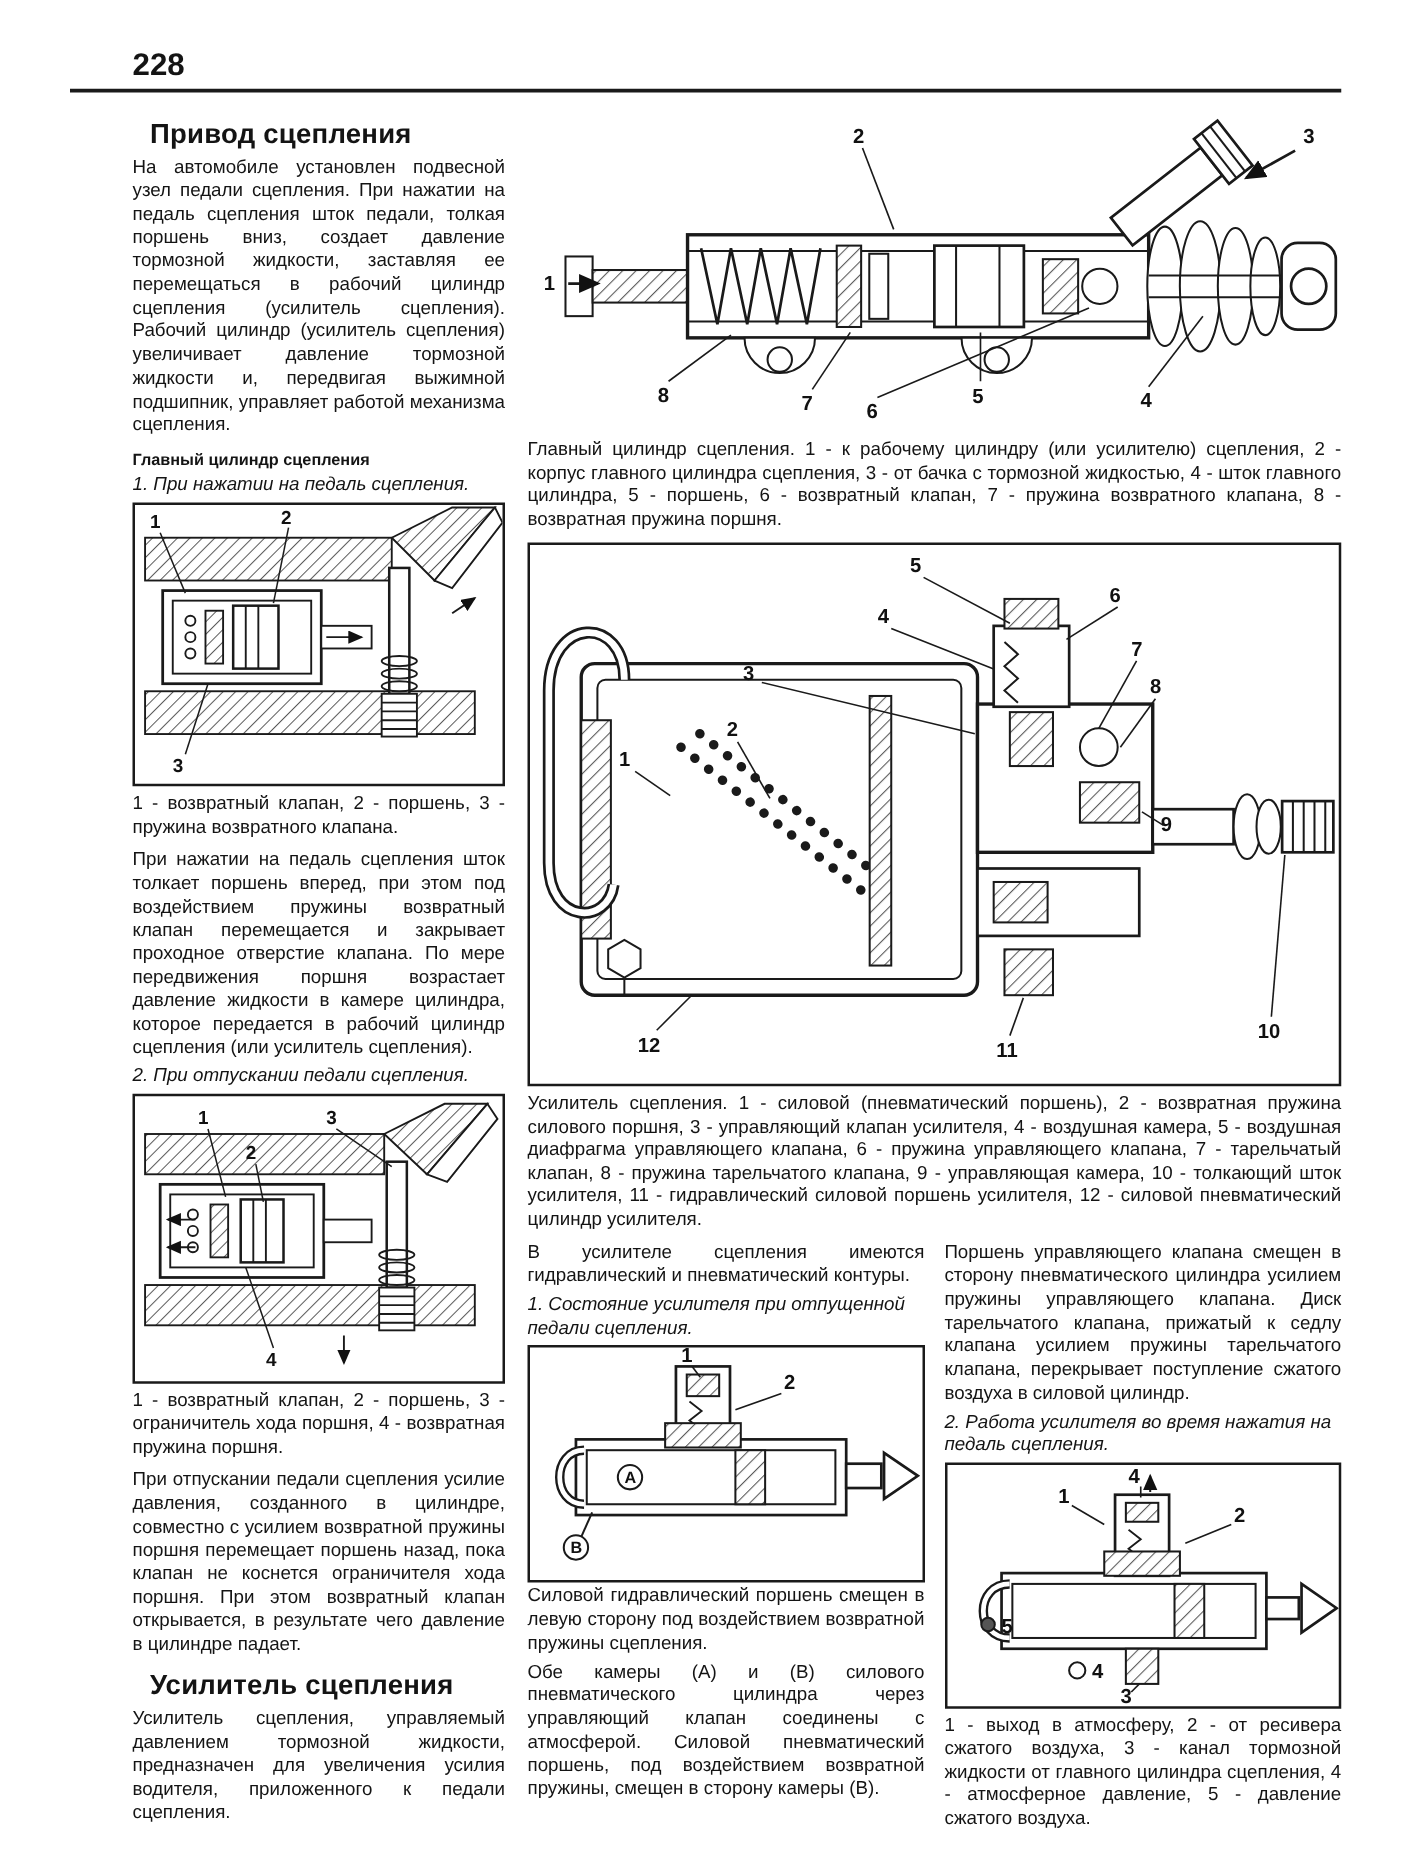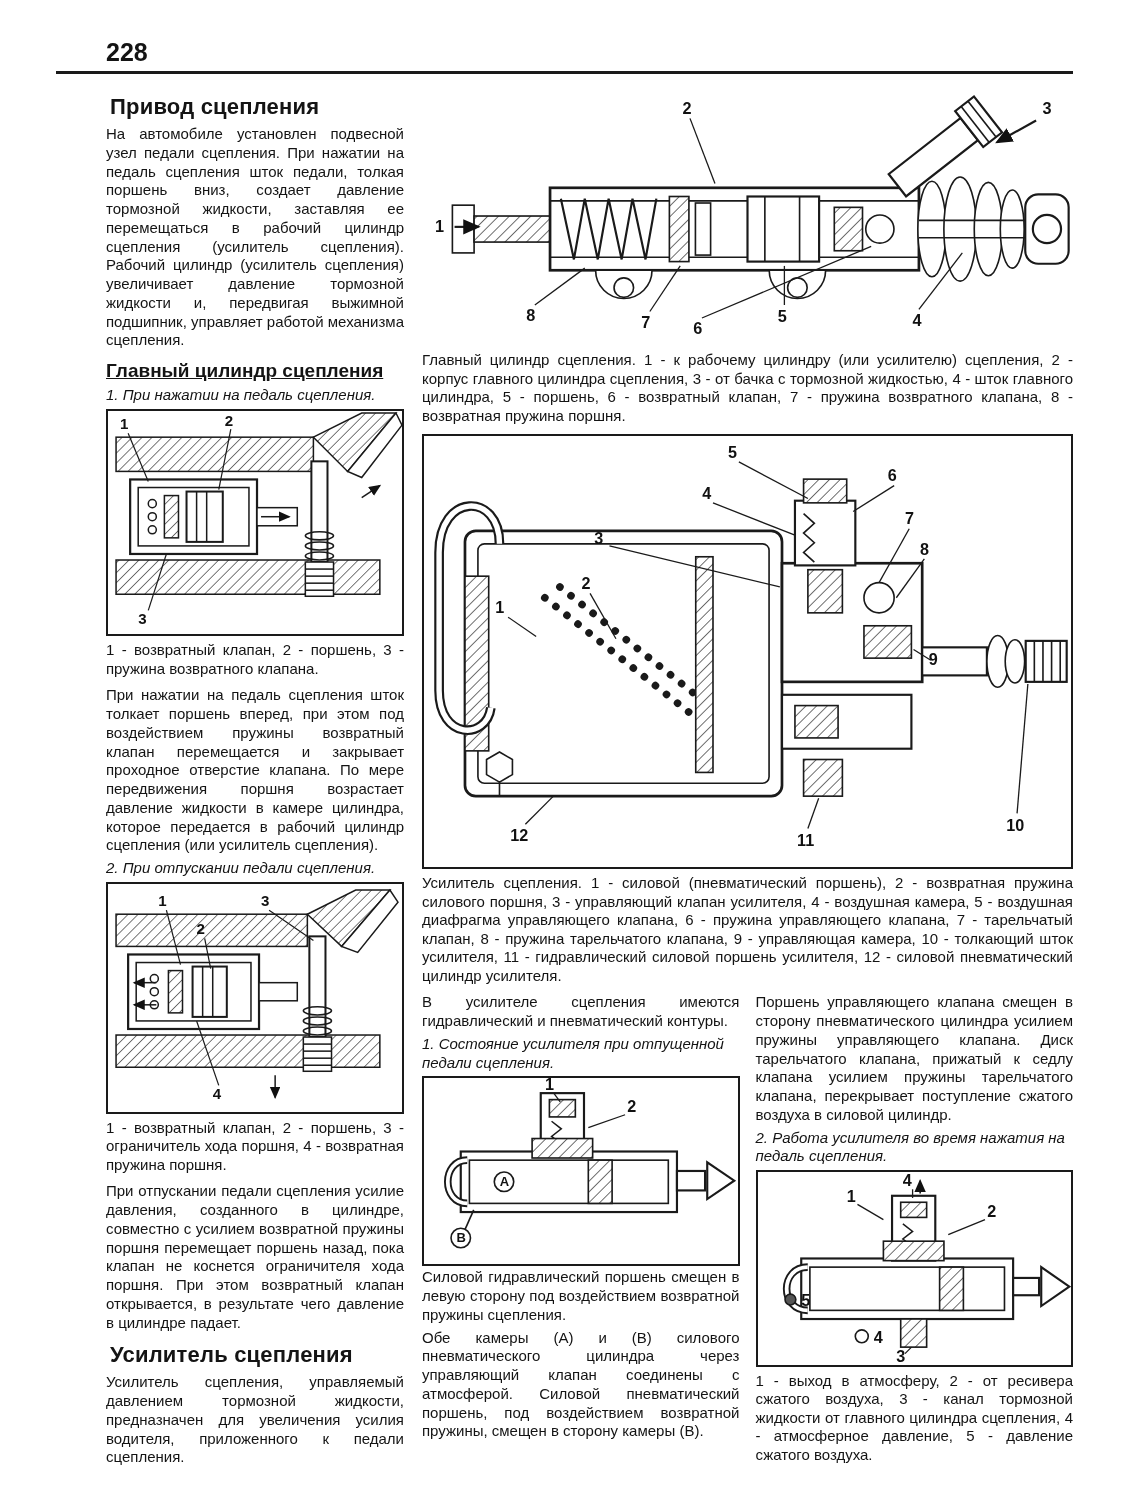--- a/index.html
+++ b/index.html
@@ -17,22 +17,22 @@
     border-bottom:3px solid #1a1a1a; margin-bottom:10px;
   }
   .pagenum { position:absolute; left:50px; top:4px; font-size:25px; font-weight:700; }
   .pagetitle { position:absolute; left:0; right:0; top:6px; text-align:center; font-size:24px; font-weight:700; }
 
   
   .content { display:flex; gap:18px; padding:0 0 0 50px; }
   .col-left { width:298px; flex:none; }
   .col-right { flex:1; min-width:0; }
 
-  h1.sec { font-size:22px; font-weight:700; margin:10px 4px 5px; letter-spacing:.2px; }
-  h2.sec { font-size:19px; font-weight:700; margin:10px 0 4px;text-decoration:underline; }
+  h1.sec { font-size:22px; font-weight:700; margin:10px 14px 5px; letter-spacing:.2px; }
+  h2.sec { font-size:13px; font-weight:700; margin:10px 0 4px; }
   p.body { font-size:15px; line-height:1.25; text-align:justify; margin:0 0 4px; }
   p.step { font-size:15px; line-height:1.25; margin:2px 0 4px;font-style:italic; }
   p.cap { font-size:15px; font-weight:400; line-height:1.24; text-align:justify; margin:5px 0 8px; }
 
   .fig { border:2px solid #1a1a1a; background:#fff; margin:4px 0 2px; }
   .fig.noborder { border:none; }
   .fig svg { display:block; width:100%; height:auto; }
 
   svg text.co { font:700 15px "Liberation Sans", sans-serif; fill:#111; }
   svg text.co-s { font:700 12px "Liberation Sans", sans-serif; fill:#111; }

